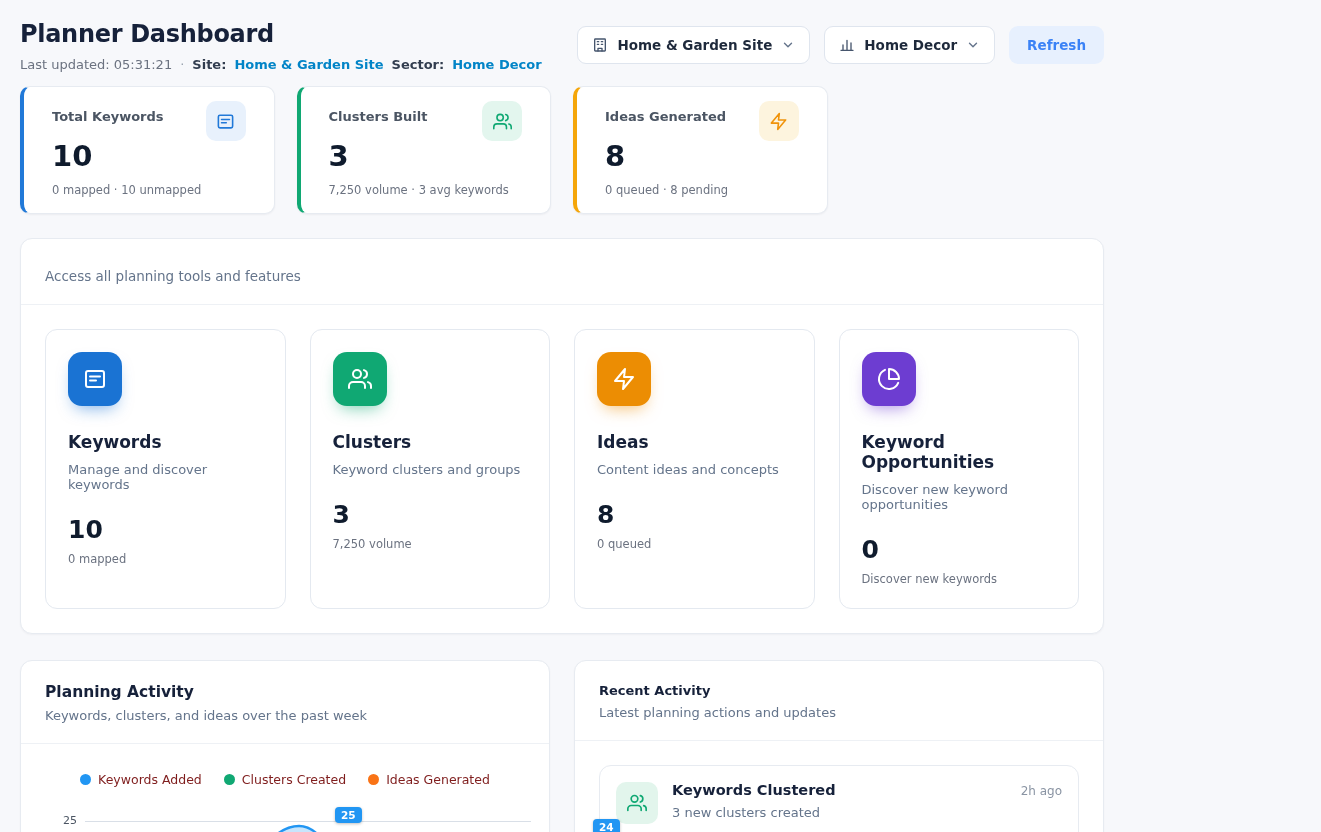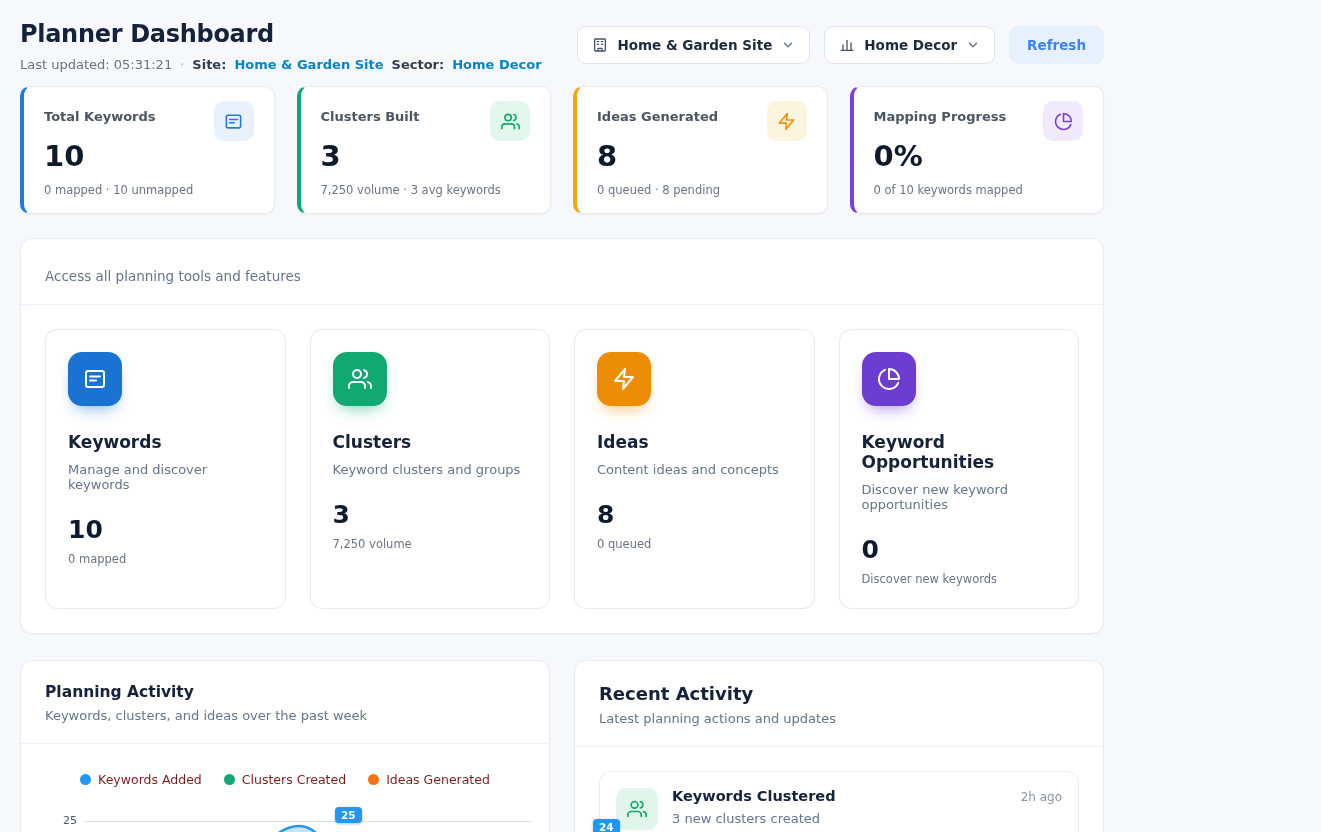--- a/index.html
+++ b/index.html
@@ -18,21 +18,21 @@
   .select-btn { display:flex; align-items:center; gap:9px; height:38px; padding:0 14px; background:#fff;
     border:1px solid #dfe5ee; border-radius:9px; font-family:inherit; font-size:13.5px; font-weight:600; color:#1e293b; cursor:pointer; }
   .btn-icon { color:#46556d; display:flex; }
   .chev { color:#64748b; display:flex; }
   .refresh-btn { height:38px; padding:0 18px; background:#e7f0fe; color:#3b82f6; border:none; border-radius:9px;
     font-family:inherit; font-size:13.5px; font-weight:600; cursor:pointer; }
 
   
   .stats-row { display:grid; grid-template-columns:repeat(4,1fr); gap:22px; margin:14px 20px 0; }
   .stat-card { background:#fff; border:1px solid #e7ebf1; border-left-width:4px; border-radius:10px;
-    padding:14px 20px; height:128px; box-shadow:0 1px 2px rgba(16,24,40,.05); }
+    padding:14px 28px; height:128px; box-shadow:0 1px 2px rgba(16,24,40,.05); }
   .stat-card.blue   { border-left-color:#2179d8; }
   .stat-card.green  { border-left-color:#10a873; }
   .stat-card.amber  { border-left-color:#f5a60a; }
   .stat-card.purple { border-left-color:#7c3fd9; }
   .stat-top { display:flex; justify-content:space-between; align-items:flex-start; }
   .stat-label { font-size:13px; color:#4b5563; font-weight:600; padding-top:8px; }
   .stat-iconbox { width:40px; height:40px; border-radius:10px; display:flex; align-items:center; justify-content:center; }
   .blue   .stat-iconbox { background:#e8f1fc; color:#2179d8; }
   .green  .stat-iconbox { background:#e3f6ee; color:#10a873; }
   .amber  .stat-iconbox { background:#fdf4de; color:#f0930a; }
@@ -173,33 +173,20 @@
         <span class="stat-iconbox">
           <svg width="19" height="19" viewBox="0 0 24 24" fill="none" stroke="currentColor" stroke-width="2" stroke-linecap="round" stroke-linejoin="round">
               <polygon points="13 2 3 14 12 14 11 22 21 10 12 10 13 2"></polygon>
             </svg>
         </span>
       </div>
       <div class="stat-value">8</div>
       <div class="stat-detail">0 queued · 8 pending</div>
     </div>
 
-    <div class="stat-card purple">
-      <div class="stat-top">
-        <span class="stat-label">Mapping Progress</span>
-        <span class="stat-iconbox">
-          <svg width="19" height="19" viewBox="0 0 24 24" fill="none" stroke="currentColor" stroke-width="2" stroke-linecap="round" stroke-linejoin="round">
-              <path d="M21.21 15.89A10 10 0 1 1 8 2.83"></path>
-              <path d="M22 12A10 10 0 0 0 12 2v10z"></path>
-            </svg>
-        </span>
-      </div>
-      <div class="stat-value">0%</div>
-      <div class="stat-detail">0 of 10 keywords mapped</div>
-    </div>
   </section>
 
   <section class="modules-card">
     <div class="card-head">
       <p class="card-sub">Access all planning tools and features</p>
     </div>
     <div class="divider"></div>
     <div class="modules-grid">
 
       <div class="module-card m-blue">
@@ -288,21 +275,21 @@
           <path d="M 170 140 C 205 50 236 27 264 27 C 292 27 318 62 340 140 C 355 185 420 185 450 140 C 470 110 496 52 524 40 C 534 36 544 38 550 42 L 550 140 Z" fill="rgba(33,150,243,0.25)" stroke="none"></path>
           <path d="M 170 140 C 205 50 236 27 264 27 C 292 27 318 62 340 140 C 355 185 420 185 450 140 C 470 110 496 52 524 40 C 534 36 544 38 550 42" fill="none" stroke="#2196f3" stroke-width="2.5" stroke-linecap="round"></path>
         </svg>
         <span class="point-badge badge-1">25</span>
         <span class="point-badge badge-2">24</span>
       </div>
     </div>
 
     <div class="panel">
       <div class="card-head">
-        <h2 class="card-title" style="font-size:18px;">Recent Activity</h2>
+        <h2 class="card-title" style="font-size:13px;">Recent Activity</h2>
         <p class="card-sub" style="font-size:13px;">Latest planning actions and updates</p>
       </div>
       <div class="divider"></div>
       <div class="recent-list">
         <div class="recent-item">
           <span class="recent-iconbox">
             <svg width="20" height="20" viewBox="0 0 24 24" fill="none" stroke="currentColor" stroke-width="2" stroke-linecap="round" stroke-linejoin="round">
                 <path d="M17 21v-2a4 4 0 0 0-4-4H5a4 4 0 0 0-4 4v2"></path>
                 <circle cx="9" cy="7" r="4"></circle>
                 <path d="M23 21v-2a4 4 0 0 0-3-3.87"></path>

